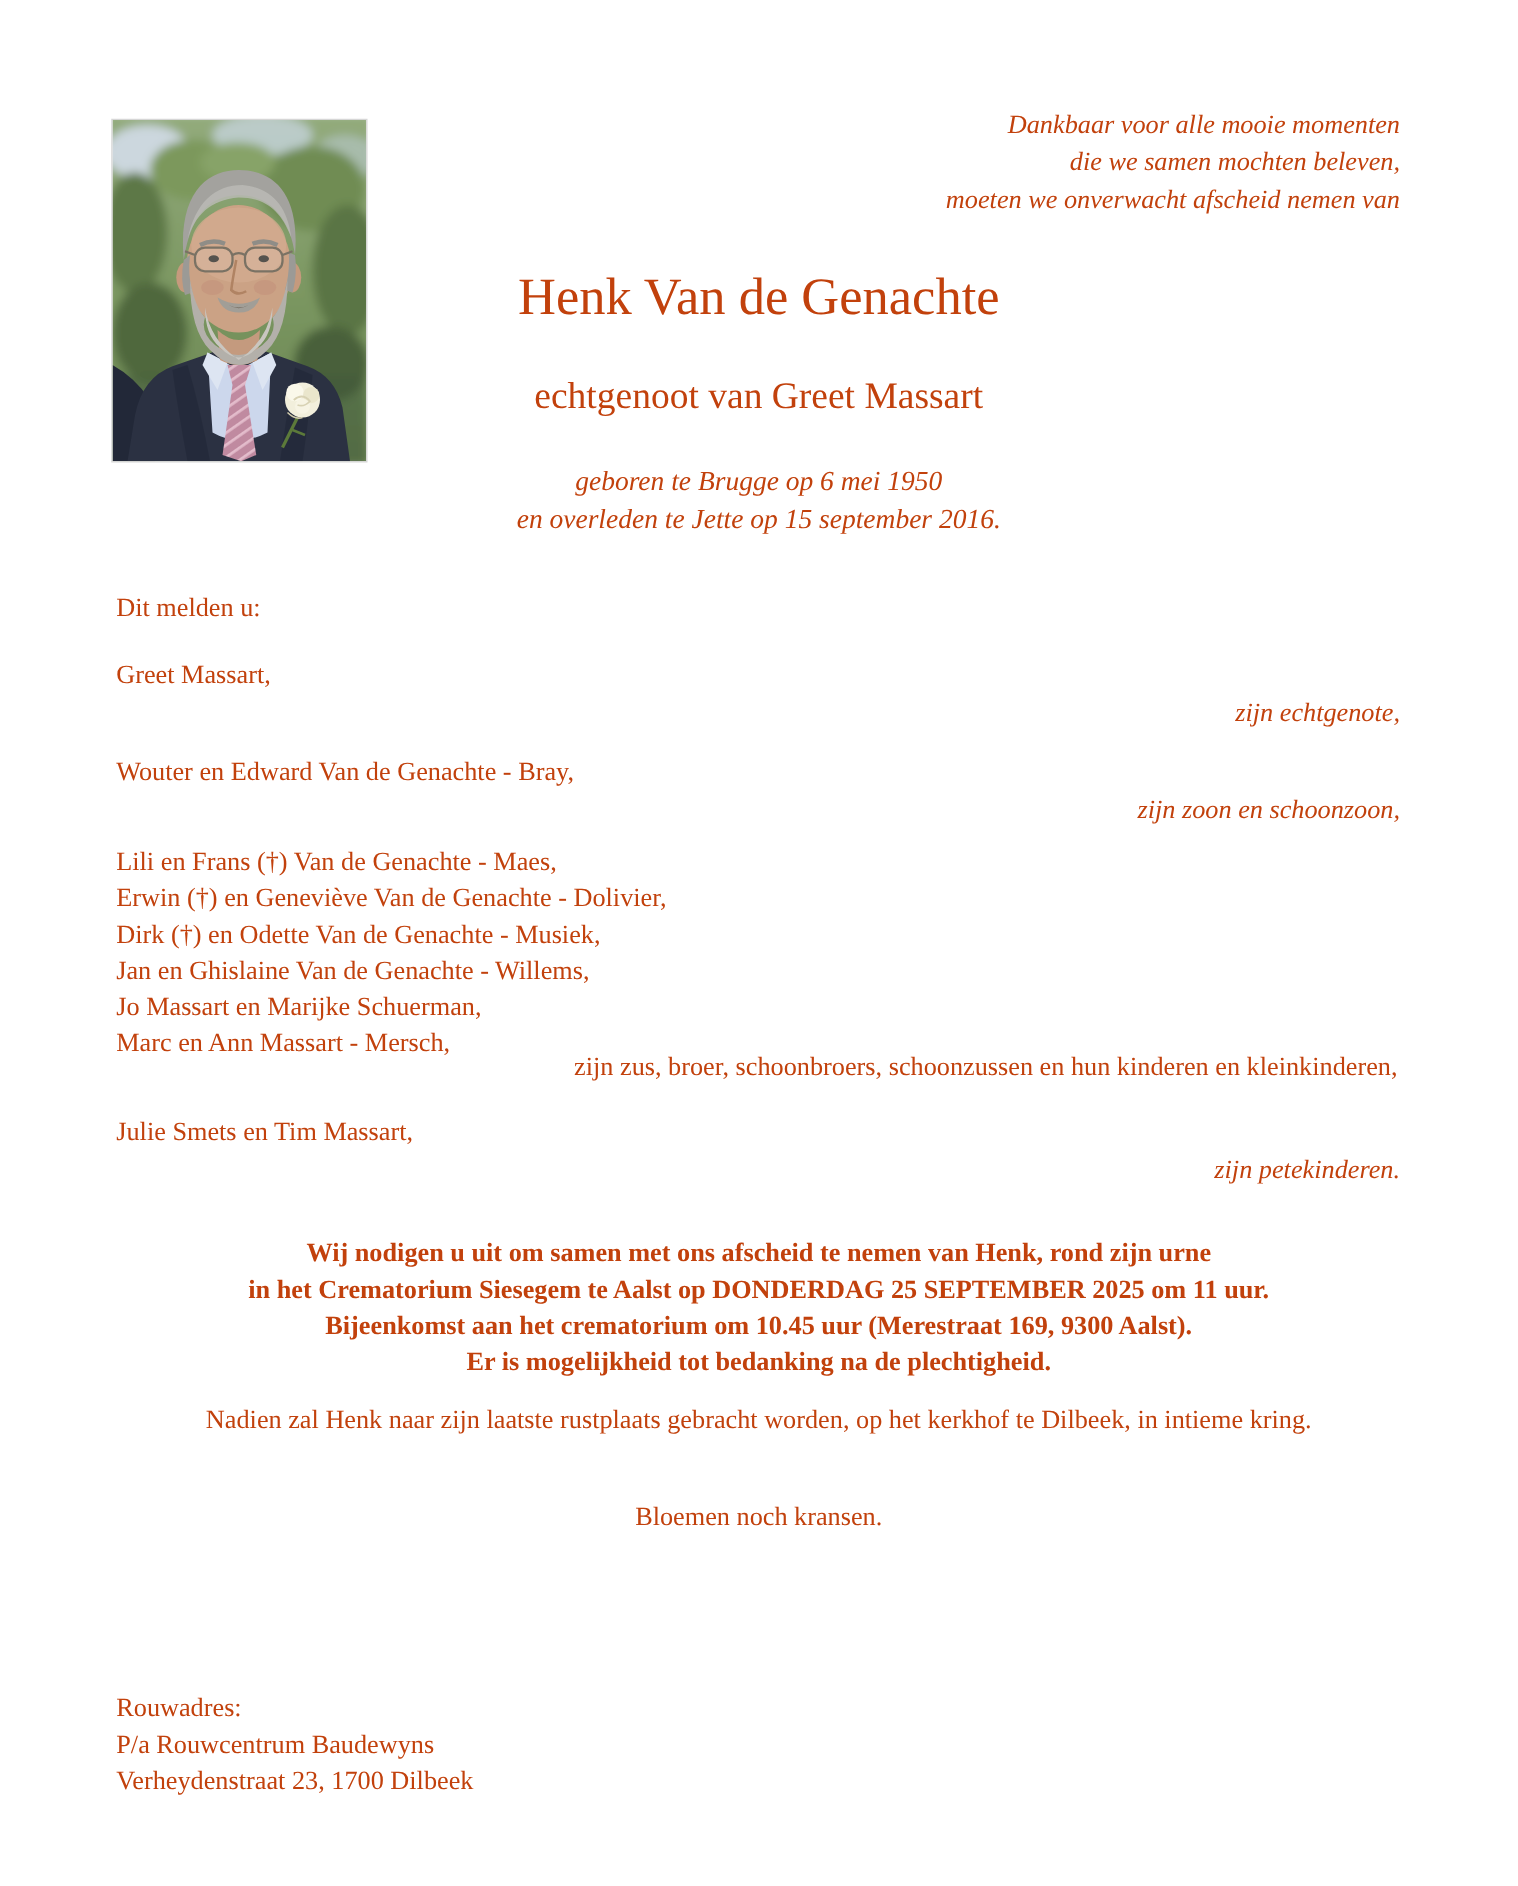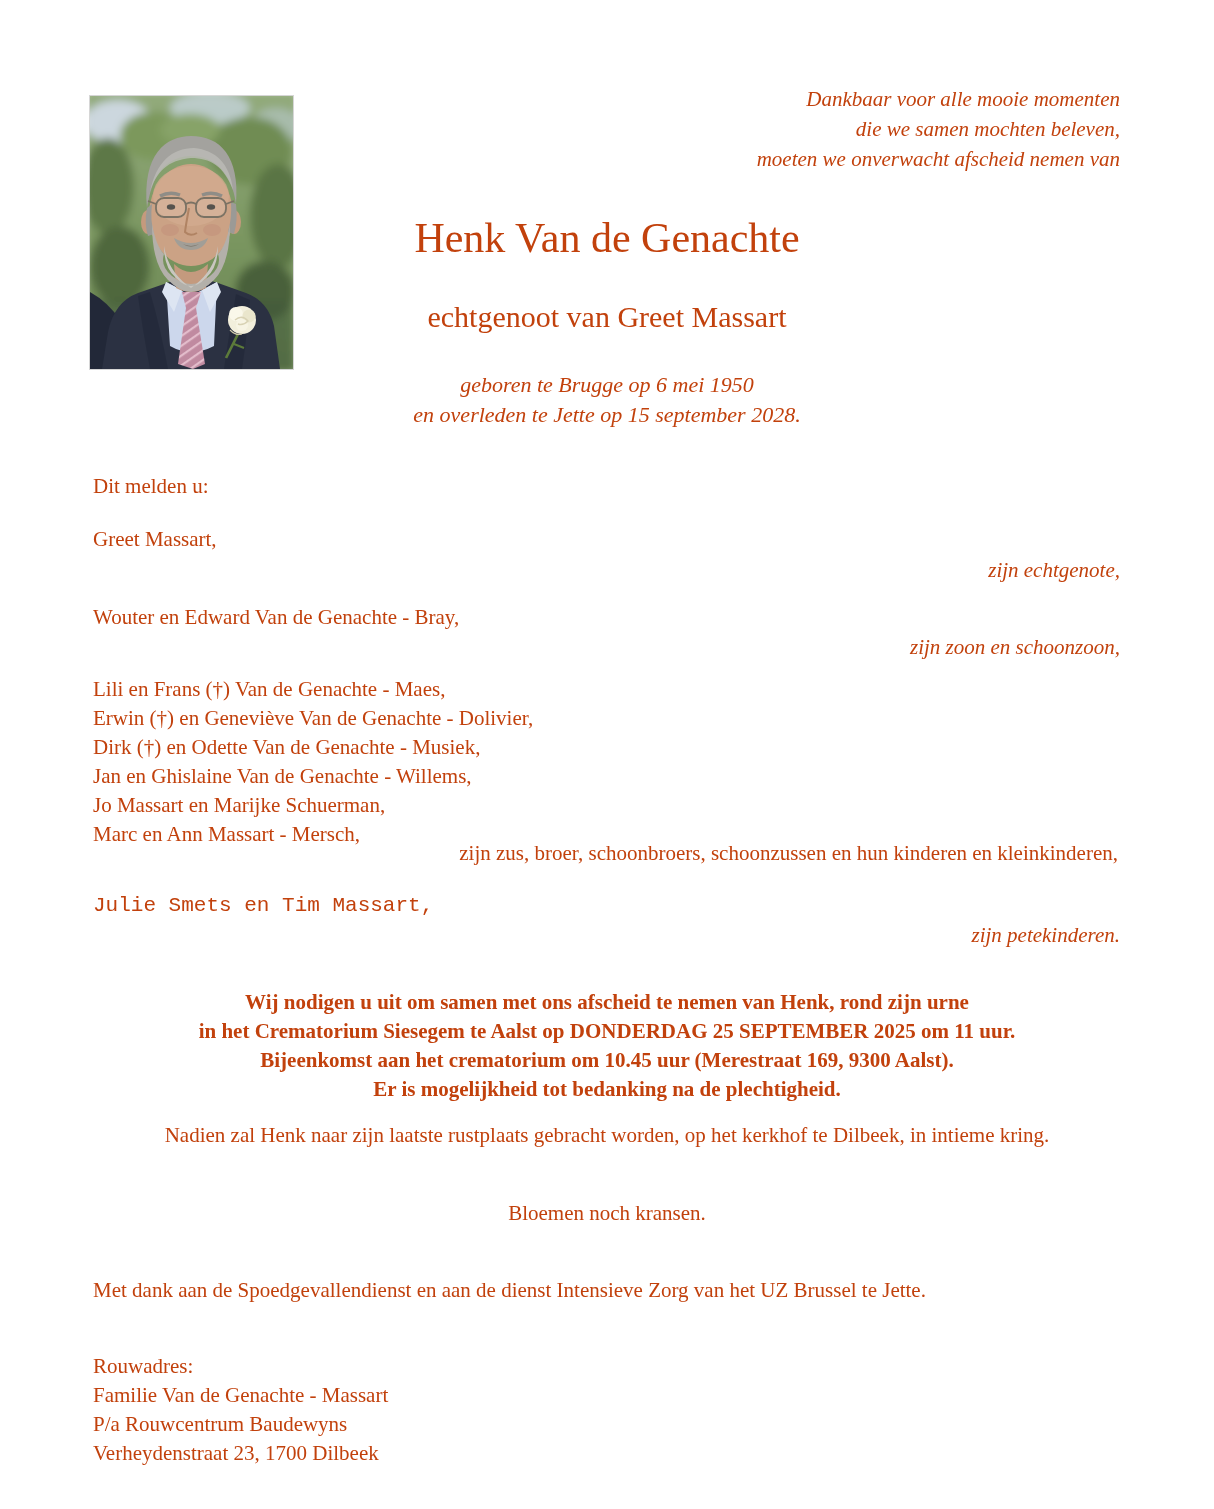--- a/index.html
+++ b/index.html
@@ -20,21 +20,21 @@
   .title{top:214px;font-size:42px;line-height:48px;}
   .subtitle{top:299px;font-size:30px;line-height:36px;}
   .lifedates{top:370px;font-size:22px;line-height:30px;font-style:italic;}
   .intro{top:472px;left:93px;}
   .spouse-names{top:525px;left:93px;}
   .spouse-rel{top:556px;right:94px;font-style:italic;}
   .children-names{top:603px;left:93px;}
   .children-rel{top:633px;right:94px;font-style:italic;}
   .siblings{top:675px;left:93px;}
   .siblings-rel{top:839px;right:96px;}
-  .god-names{top:891px;left:93px;font-family:Liberation Mono, monospace;}
+  .god-names{top:891px;left:93px;}
   .god-rel{top:921px;right:94px;font-style:italic;}
   .ceremony{top:988px;font-weight:bold;}
   .burial{top:1121px;}
   .flowers{top:1199px;}
   .thanks{top:1276px;left:93px;}
   .address{top:1352px;left:93px;}
 
   .photo-frame{
     top:96px;left:90px;width:203px;height:273px;
     outline:1px solid #d6d6d6;
@@ -146,21 +146,21 @@
     <div>die we samen mochten beleven,</div>
     <div>moeten we onverwacht afscheid nemen van</div>
   </div>
 
   <div class="abs center title">Henk Van de Genachte</div>
 
   <div class="abs center subtitle">echtgenoot van Greet Massart</div>
 
   <div class="abs center lifedates">
     <div>geboren te Brugge op 6 mei 1950</div>
-    <div>en overleden te Jette op 15 september 2028.</div>
+    <div>en overleden te Jette op 15 september 2016.</div>
   </div>
 
   <div class="abs intro body-text">Dit melden u:</div>
 
   <div class="abs spouse-names body-text">Greet Massart,</div>
   <div class="abs spouse-rel body-text">zijn echtgenote,</div>
 
   <div class="abs children-names body-text">Wouter en Edward Van de Genachte - Bray,</div>
   <div class="abs children-rel body-text">zijn zoon en schoonzoon,</div>
 
@@ -181,22 +181,20 @@
     <div>Wij nodigen u uit om samen met ons afscheid te nemen van Henk, rond zijn urne</div>
     <div>in het Crematorium Siesegem te Aalst op DONDERDAG 25 SEPTEMBER 2025 om 11 uur.</div>
     <div>Bijeenkomst aan het crematorium om 10.45 uur (Merestraat 169, 9300 Aalst).</div>
     <div>Er is mogelijkheid tot bedanking na de plechtigheid.</div>
   </div>
 
   <div class="abs center burial body-text">Nadien zal Henk naar zijn laatste rustplaats gebracht worden, op het kerkhof te Dilbeek, in intieme kring.</div>
 
   <div class="abs center flowers body-text">Bloemen noch kransen.</div>
 
-  <div class="abs thanks body-text">Met dank aan de Spoedgevallendienst en aan de dienst Intensieve Zorg van het UZ Brussel te Jette.</div>
 
   <div class="abs address body-text">
     <div>Rouwadres:</div>
-    <div>Familie Van de Genachte - Massart</div>
     <div>P/a Rouwcentrum Baudewyns</div>
     <div>Verheydenstraat 23, 1700 Dilbeek</div>
   </div>
 
 </div>
 
 </body></html>

